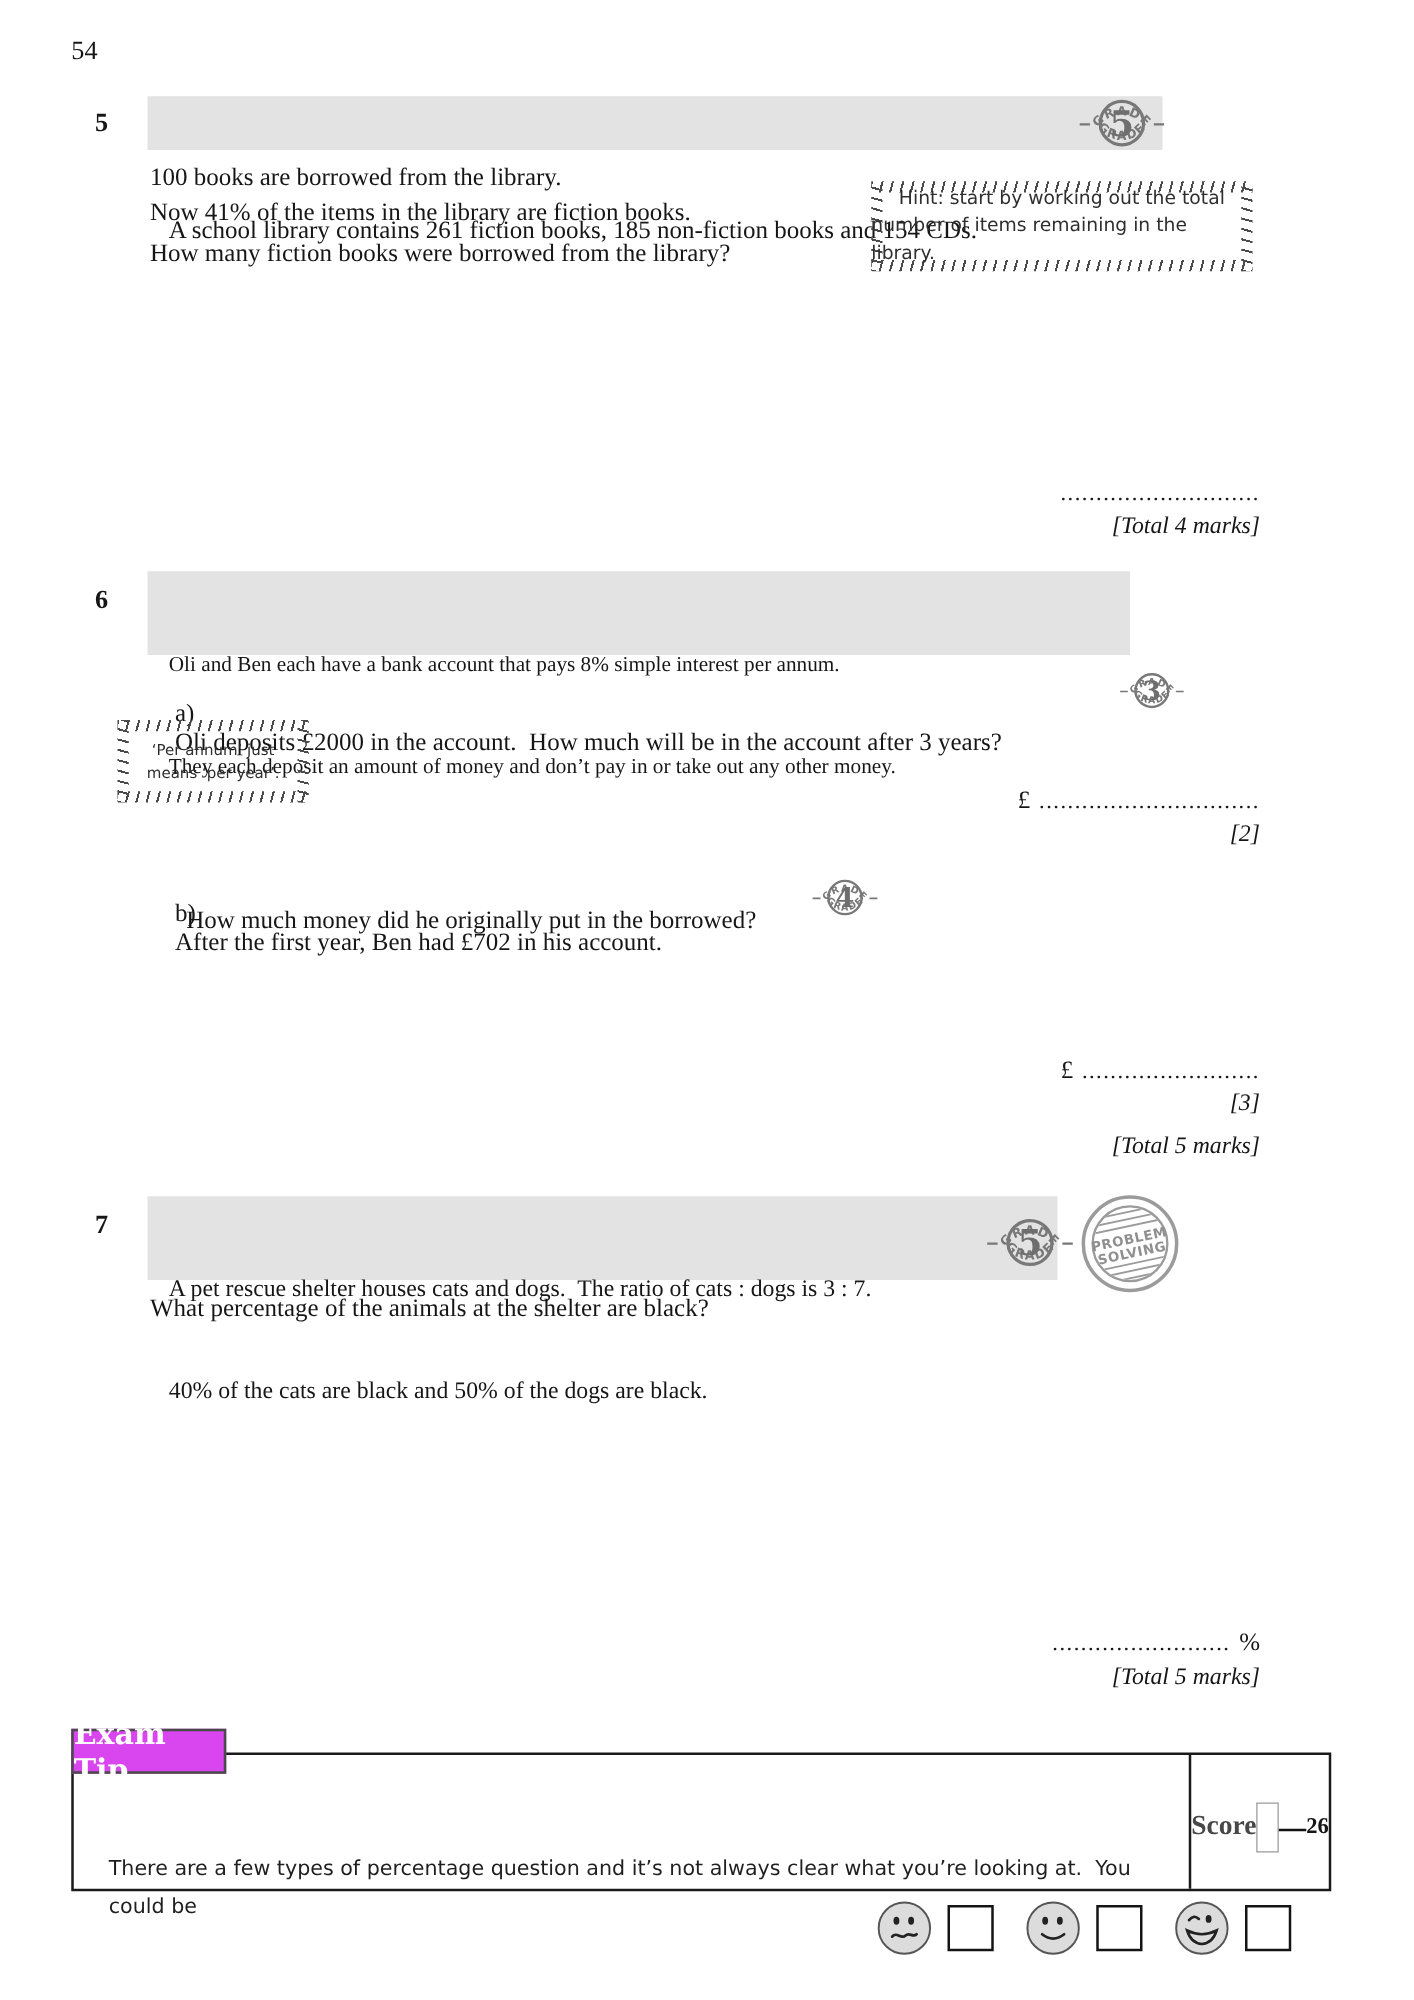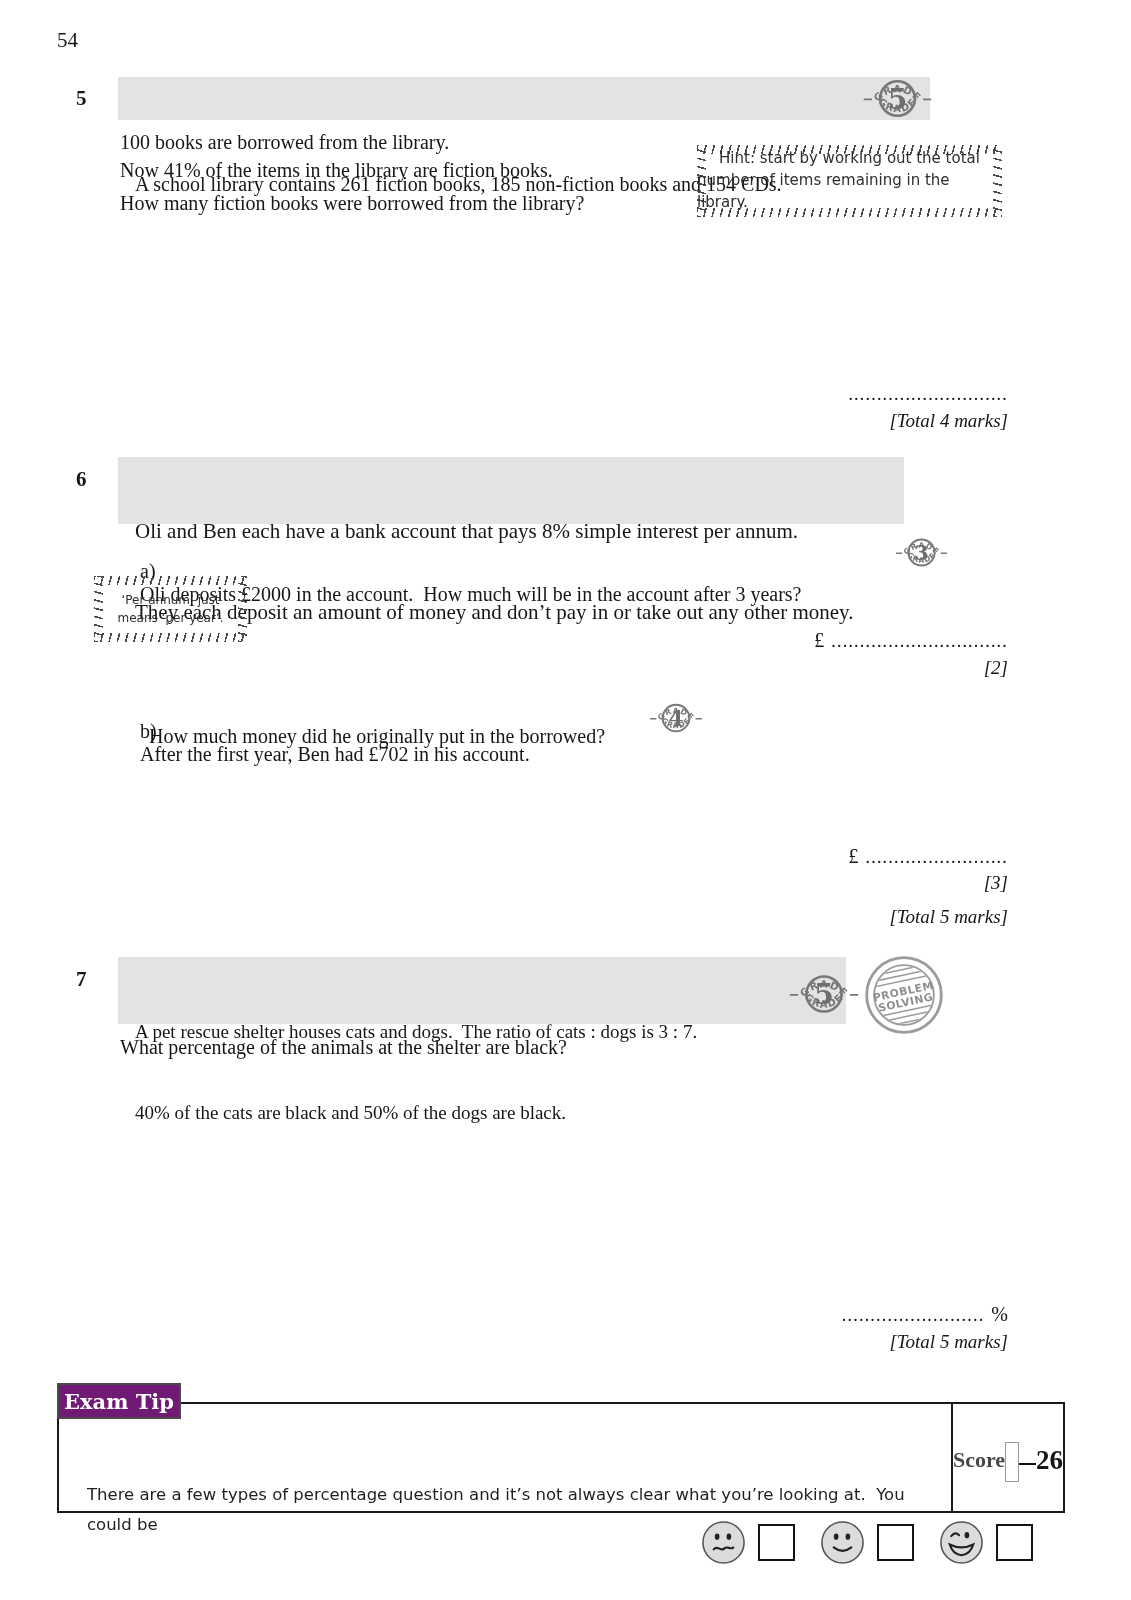--- a/index.html
+++ b/index.html
@@ -40,31 +40,31 @@
   .ps-hatch{stroke:#9b9b9b;stroke-width:1.6;}
   .ps-word{font-family:"DejaVu Sans",sans-serif;font-weight:bold;font-size:11.5px;fill:#8f8f8f;text-anchor:middle;letter-spacing:.5px;}
 
   
   .ansrow{position:absolute;right:123px;display:flex;align-items:baseline;gap:7px;font-size:20px;}
   .dots{font-size:18px;letter-spacing:1.2px;}
   .marks{position:absolute;right:123px;font-style:italic;font-size:19px;text-align:center;}
 
   
   .tipbox{position:absolute;left:57px;top:1402px;width:1008px;height:111px;border:2px solid #1a1a1a;box-sizing:border-box;background:#fff;}
-  .tiptab{position:absolute;left:57px;top:1383px;width:124px;height:36px;background:#701a75;border:2px solid #4a4a4a;
+  .tiptab{position:absolute;left:57px;top:1383px;width:124px;height:36px;background:#d946ef;border:2px solid #4a4a4a;
           box-sizing:border-box;z-index:2;display:flex;align-items:center;justify-content:center;
-          color:#ffffff;font-family:"DejaVu Serif",serif;font-weight:bold;font-size:21px;}
+          color:#ffffff;font-family:"DejaVu Serif",serif;font-weight:bold;font-size:24px;}
   .tiptext{position:absolute;left:28px;top:17px;width:860px;font-family:"DejaVu Sans",sans-serif;
            font-size:16.5px;line-height:29.5px;color:#1f1f1f;white-space:pre-wrap;}
   .scorecell{position:absolute;right:0;top:0;bottom:0;width:112px;border-left:2px solid #1a1a1a;
              display:flex;flex-direction:row;align-items:center;padding-top:5px;box-sizing:border-box;}
   .scorelabel{font-weight:bold;font-size:22px;color:#474747;}
   .scorebox{width:46px;height:38px;border:1.5px solid #9a9a9a;margin-top:4px;background:#fff;}
   .scoreline{width:66px;border-top:2px solid #111;margin-top:8px;}
-  .scoretotal{font-weight:bold;font-size:27px;margin-top:1px;}
+  .scoretotal{font-weight:bold;font-size:18px;margin-top:1px;}
 
   
   .sectitle{position:absolute;left:55px;top:1524px;font-weight:bold;font-size:23px;letter-spacing:-0.2px;}
   .faces{position:absolute;left:700px;top:1519px;display:flex;align-items:center;gap:24px;}
   .fgroup{display:flex;align-items:center;gap:11px;}
   .fgroup svg{display:block;}
   .cb{width:37px;height:37px;border:2.5px solid #141414;background:#fff;box-sizing:border-box;}
   .face-fill{fill:#dcdcdc;stroke:#555;stroke-width:1.6;}
   .face-feat{fill:none;stroke:#222;stroke-width:2.2;stroke-linecap:round;}
   .face-dot{fill:#222;}
@@ -103,21 +103,21 @@
     <div>Hint: start by working out the total</div>
     <div>number of items remaining in the library.</div>
   </div>
 
   <div class="ansrow" style="top:384px;">
     <span class="dots">............................</span>
   </div>
   <div class="marks" style="top:410px;">[Total 4 marks]</div>
 
   <div class="qnum" style="left:76px;top:467px;">6</div>
-  <div class="stem" style="left:118px;top:457px;width:786px;height:67px;padding-top:7px;line-height:27px;font-size:21px;box-sizing:border-box;">
+  <div class="stem" style="left:118px;top:457px;width:786px;height:67px;padding-top:7px;line-height:27px;font-size:17px;box-sizing:border-box;">
     <div class="ln">Oli and Ben each have a bank account that pays 8% simple interest per annum.</div>
     <div class="ln">They each deposit an amount of money and don’t pay in or take out any other money.</div>
   </div>
 
   <div class="bodyline" style="left:120px;top:537px;">
     <span>a)</span>
     <span>Oli deposits £2000 in the account.  How much will be in the account after 3 years?</span>
   </div>
 
   <span class="gstamp" style="left:894px;top:525px;width:55px;height:55px;">

